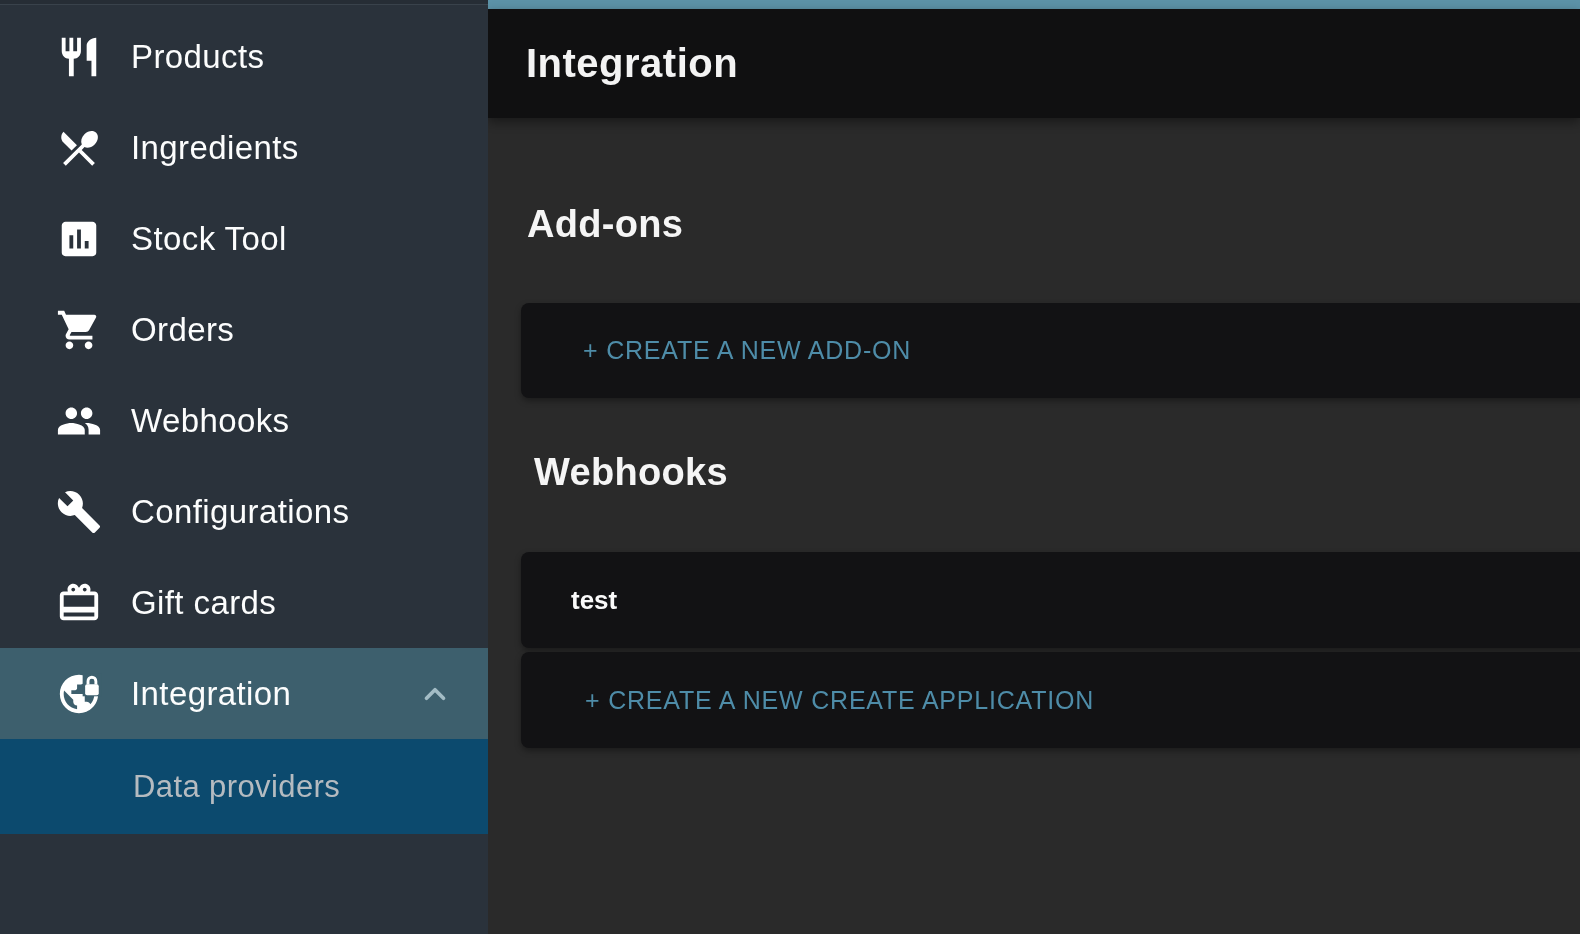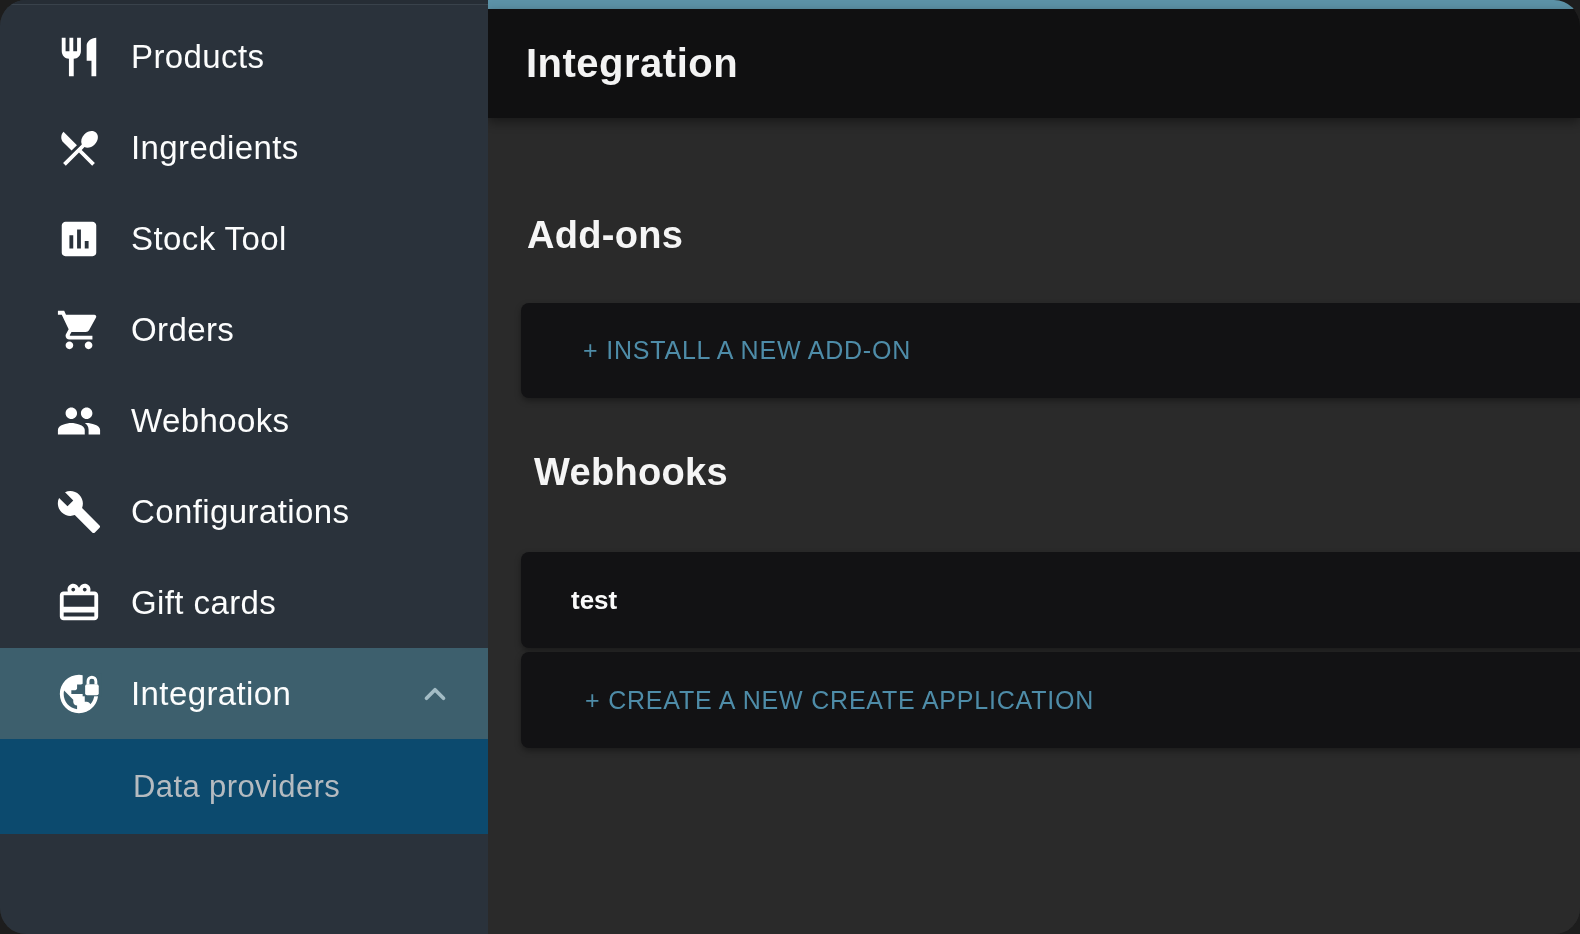--- a/index.html
+++ b/index.html
@@ -1,19 +1,19 @@
 <!DOCTYPE html>
 <html><head>
 <meta charset="utf-8">
 <style>
   * { margin:0; padding:0; box-sizing:border-box; }
   html,body { background:#1d1d1d; }
   #app {
     position:relative; width:1580px; height:934px; overflow:hidden;
-    background:#2a2a2a; font-family:"Liberation Sans", sans-serif;border-radius:26px;
+    background:#2a2a2a; font-family:"Liberation Sans", sans-serif;
   }
 
   
   .sidebar {
     position:absolute; left:0; top:0; width:488px; height:934px;
     background:#2a323b; z-index:3;
   }
   .sidebar-topstrip { height:5px; background:#262d35; border-bottom:1px solid #39424b; }
   .nav { position:absolute; top:11px; left:0; width:100%; }
   .nav-item {
@@ -40,21 +40,21 @@
   .header {
     height:109px; background:#101011; display:flex; align-items:center;
     padding-left:38px; box-shadow:0 4px 10px rgba(0,0,0,.4); position:relative; z-index:2;
   }
   .page-title { font-size:40px; font-weight:700; color:#f3f3f3; letter-spacing:.5px; }
 
   .section-heading {
     position:absolute; left:39px; font-size:38px; font-weight:700;
     color:#f5f5f5; letter-spacing:.3px;
   }
-  .heading-addons  { top:214px; }
+  .heading-addons  { top:203px; }
   .heading-webhooks{ top:451px;margin-left:7px; }
 
   .card {
     position:absolute; left:33px; right:-8px; background:#121214;
     border-radius:8px; box-shadow:0 3px 6px rgba(0,0,0,.35);
     display:flex; align-items:center;
   }
   .card-install { top:303px; height:95px; }
   .card-webhook { top:552px; height:96px; }
   .card-create  { top:652px; height:96px; }
@@ -168,21 +168,21 @@
   <main class="main">
     <div class="topbar"></div>
 
     <header class="header">
       <h1 class="page-title">Integration</h1>
     </header>
 
     <h2 class="section-heading heading-addons">Add-ons</h2>
 
     <div class="card card-install">
-      <span class="action-link">+ INSTALL A NEW ADD-ON</span>
+      <span class="action-link">+ CREATE A NEW ADD-ON</span>
     </div>
 
     <h2 class="section-heading heading-webhooks">Webhooks</h2>
 
     <div class="card card-webhook">
       <span class="webhook-name">test</span>
     </div>
 
     <div class="card card-create">
       <span class="action-link">+ CREATE A NEW CREATE APPLICATION</span>

